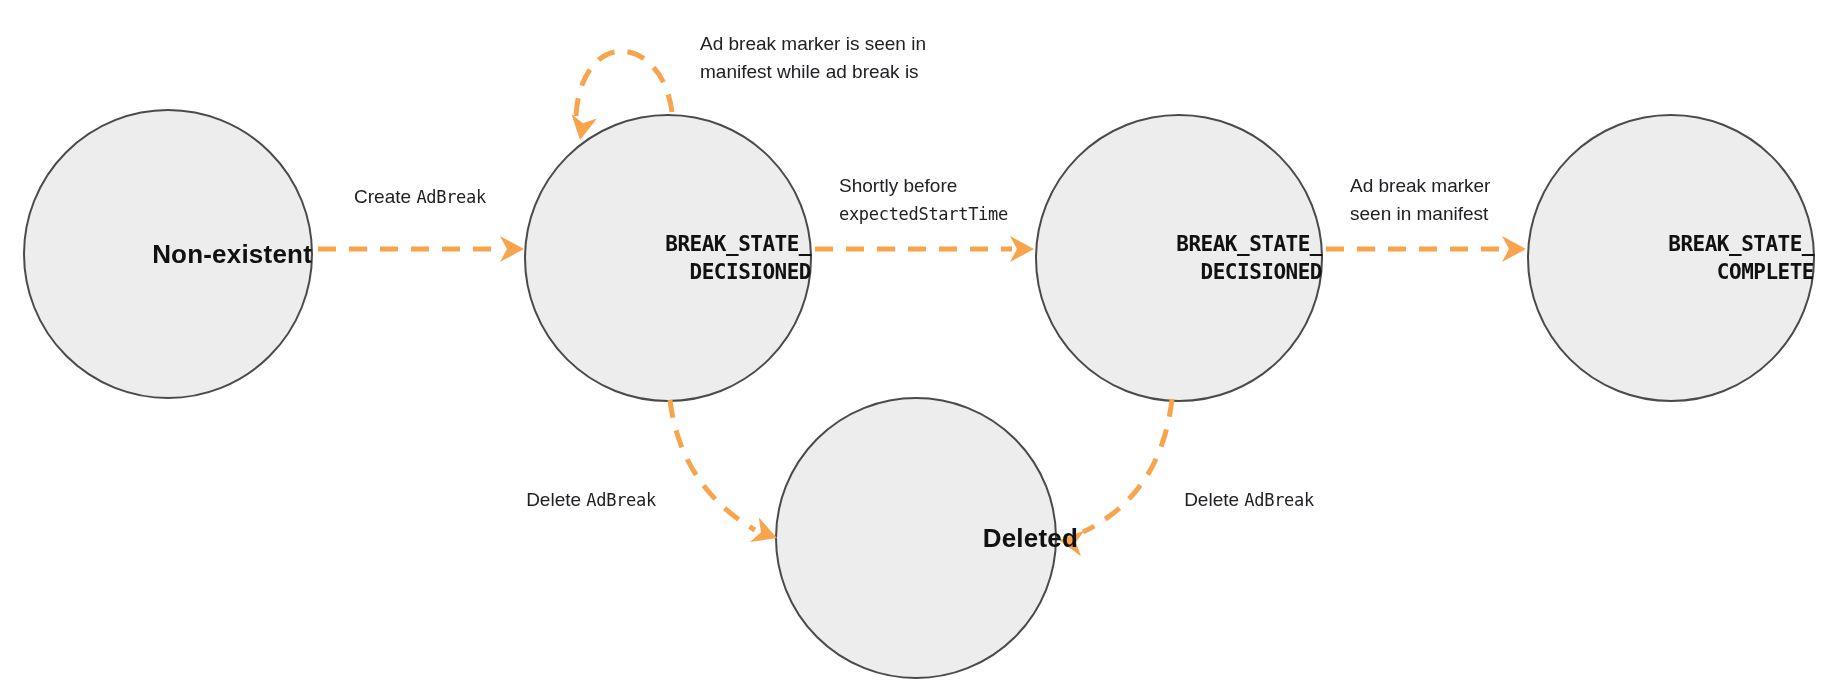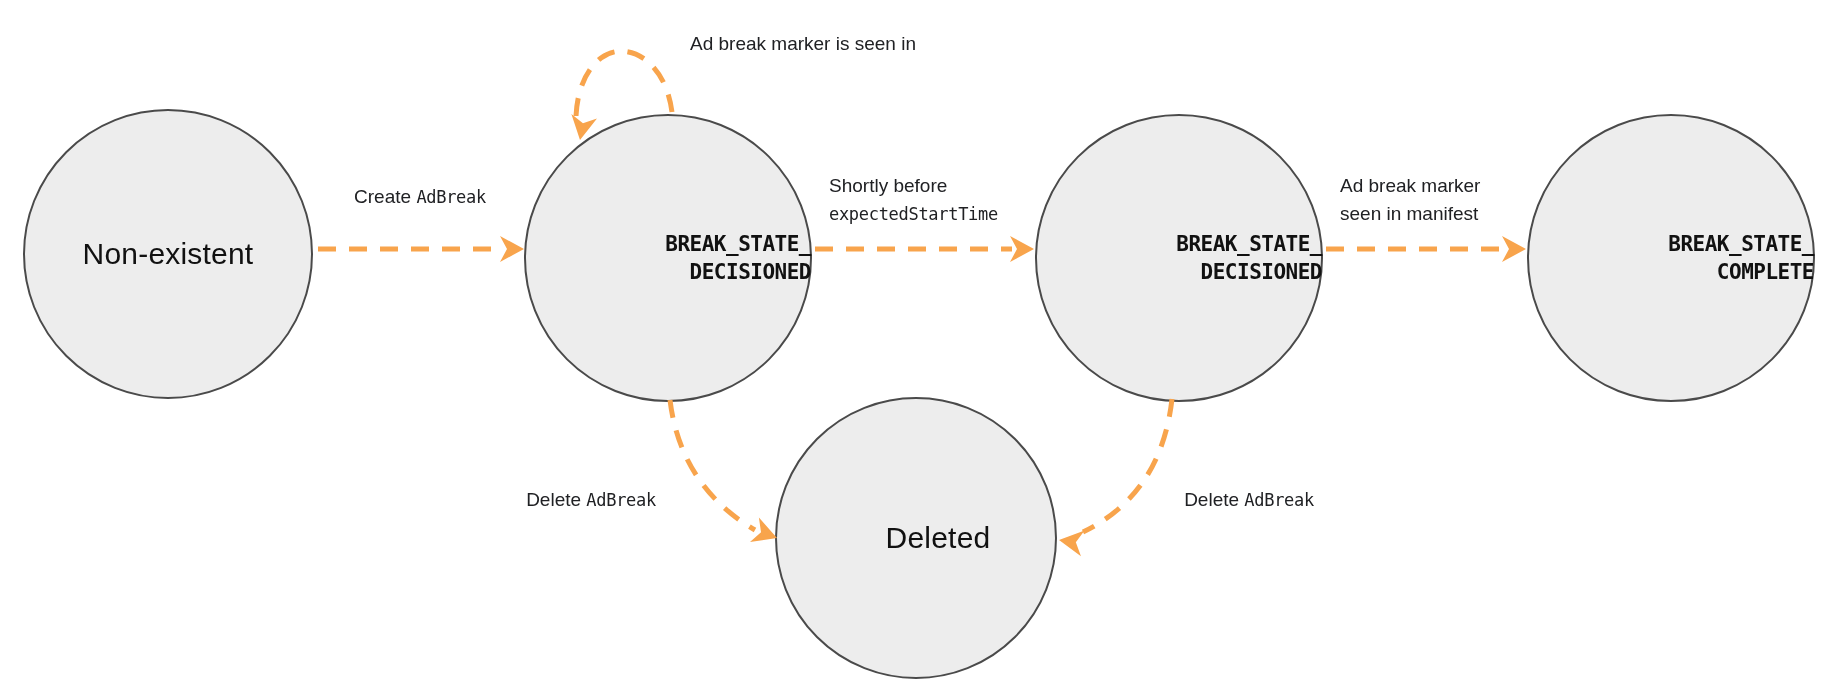--- a/index.html
+++ b/index.html
@@ -20,28 +20,28 @@
   }
   .canvas svg{position:absolute;left:0;top:0;}
   .node{fill:var(--node-fill);stroke:var(--node-border);stroke-width:2;}
   .edge{fill:none;stroke:var(--arrow);stroke-width:5;stroke-dasharray:18 13;stroke-linecap:butt;}
   .head{fill:var(--arrow);stroke:none;}
   .node-label{
     position:absolute;
     display:flex;flex-direction:column;align-items:center;justify-content:center;
     text-align:center;color:var(--state-text);
   }
-  .node-label.plain{font-family:"Liberation Sans",sans-serif;font-size:30px;font-weight:normal;letter-spacing:.2px;}
+  .node-label.plain{font-family:"Liberation Sans",sans-serif;font-size:26px;font-weight:bold;letter-spacing:.2px;align-items:flex-end;}
   .node-label.code{font-family:"DejaVu Sans Mono",monospace;font-size:21px;font-weight:bold;letter-spacing:-0.5px;line-height:28px;align-items:flex-end;}
   .edge-label{
     position:absolute;white-space:nowrap;
     color:var(--label-text);font-size:19px;line-height:27px;
   }
   .edge-label.centered{transform:translate(-50%,-50%);}
-  .edge-label .line{line-height:28px;}
+  .edge-label .line{line-height:28px;margin-left:10px;}
   .sans{font-family:"Liberation Sans",sans-serif;font-size:19px;}
   .mono{font-family:"DejaVu Sans Mono",monospace;font-size:17px;letter-spacing:-0.3px;}
 </style>
 </head>
 <body>
 
 <div class="canvas">
 
   <svg width="1844" height="687" viewBox="0 0 1844 687">
 
@@ -92,20 +92,21 @@
   <div class="node-label plain" style="left:798px;top:398px;width:280px;height:280px;">
     <span>Deleted</span>
   </div>
 
   <div class="edge-label centered" style="left:420px;top:197px;">
     <span class="sans">Create </span><span class="mono">AdBreak</span>
   </div>
 
   <div class="edge-label" style="left:690px;top:30px;">
     <div class="line"><span class="sans">Ad break marker is seen in</span></div>
+    <div class="line"><span class="sans">manifest while ad break is</span></div>
   </div>
 
   <div class="edge-label" style="left:1340px;top:172px;">
     <div class="line"><span class="sans">Ad break marker</span></div>
     <div class="line"><span class="sans">seen in manifest</span></div>
   </div>
 
   <div class="edge-label" style="left:829px;top:172px;">
     <div class="line"><span class="sans">Shortly before</span></div>
     <div class="line"><span class="mono">expectedStartTime</span></div>

